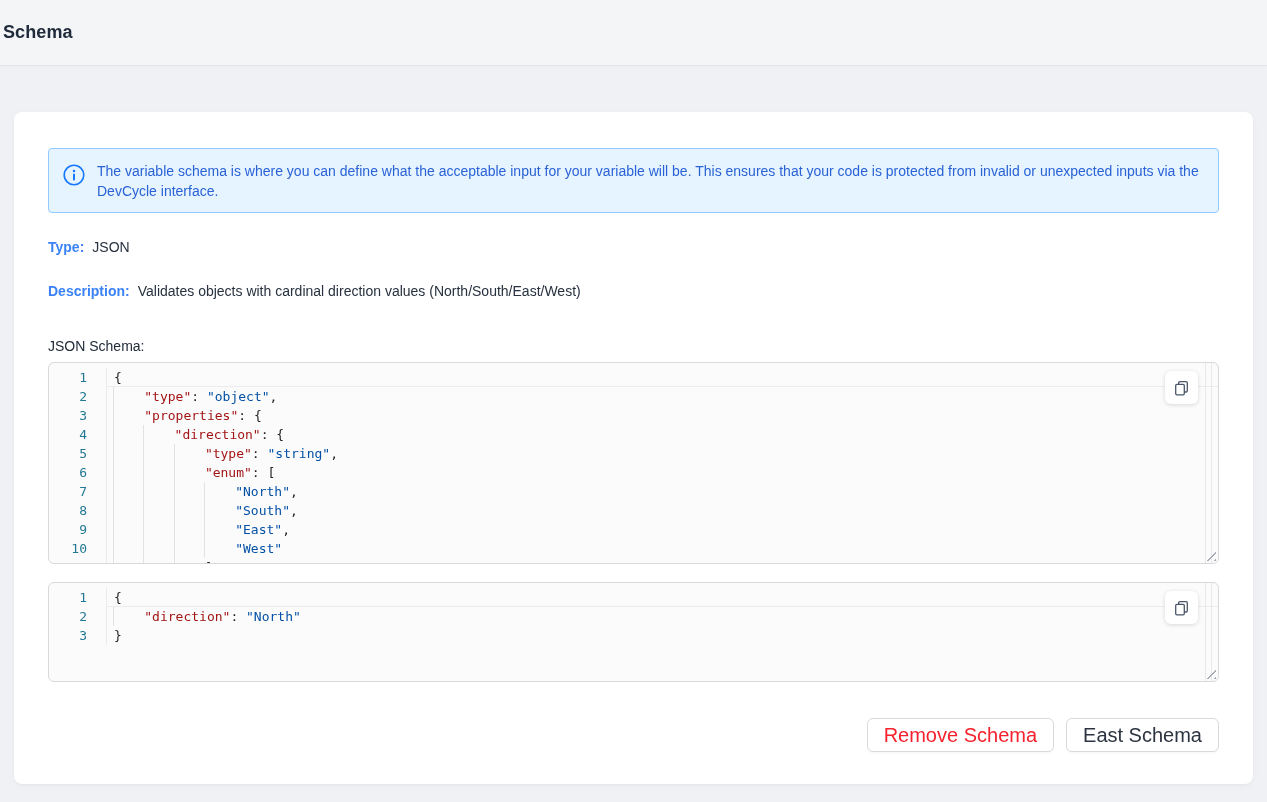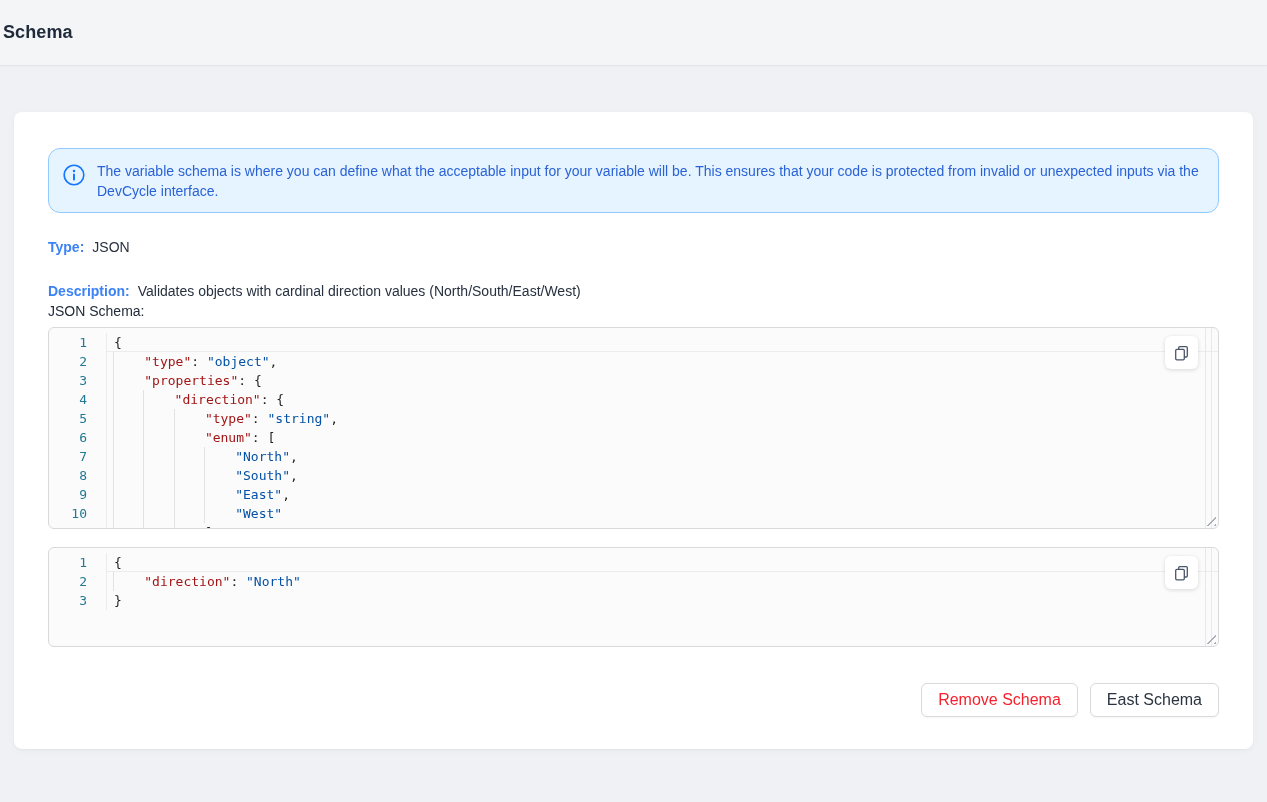--- a/index.html
+++ b/index.html
@@ -22,28 +22,28 @@
   .card {
     margin:46px 14px 12px;
     background:#ffffff;
     border-radius:8px;
     box-shadow:0 1px 2px rgba(0,0,0,0.03), 0 2px 8px rgba(0,0,0,0.03);
     padding:36px 34px 32px;
   }
   
   .alert {
     display:flex; align-items:flex-start; gap:12px;
-    background:#e6f4ff; border:1px solid #91caff; border-radius:12px;
+    background:#e6f4ff; border:1px solid #91caff; border-radius:4px;
     padding:11px 16px 11px 14px; margin-bottom:24px;
   }
   .alert .info-ic { flex:0 0 auto; margin-top:4px; }
   .alert-text { color:#2a62d6; line-height:20px; padding-top:1px; }
   
   .field-row { margin-bottom:24px; line-height:20px; color:#27313f; }
-  .field-row.desc { margin-bottom:0; }
+  .field-row.desc { margin-bottom:35px; }
   .lbl { font-weight:700; color:#3b82f6; margin-right:8px; }
   .section-lbl { font-weight:400; color:#222c3a; line-height:20px; margin-bottom:6px; }
   
   .editor {
     position:relative;
     border:1px solid #d9d9dd;
     border-radius:6px;
     background:#fbfbfc;
     overflow:hidden;
   }
@@ -80,21 +80,21 @@
     position:absolute; right:2px; bottom:2px; width:12px; height:12px;
     clip-path:polygon(100% 0, 100% 100%, 0 100%);
     background:repeating-linear-gradient(135deg,#a9aeb6 0 1.5px,transparent 1.5px 5px);
     cursor:nwse-resize;
   }
   
   .actions { display:flex; justify-content:flex-end; gap:12px; }
   .btn {
     height:34px; padding:0 16px; background:#fff;
     border:1px solid #d9d9dd; border-radius:6px;
-    font-family:"Liberation Sans", sans-serif; font-size:16px;
+    font-family:"Liberation Sans", sans-serif; font-size:20px;
     box-shadow:0 2px 0 rgba(0,0,0,0.02); cursor:pointer;
   }
   .btn.danger { color:#f5222d; }
   .btn.default { color:#2b3440; }
 </style>
 </head>
 <body>
 
 <header class="page-header">
   <h1 class="page-title">Schema</h1>

